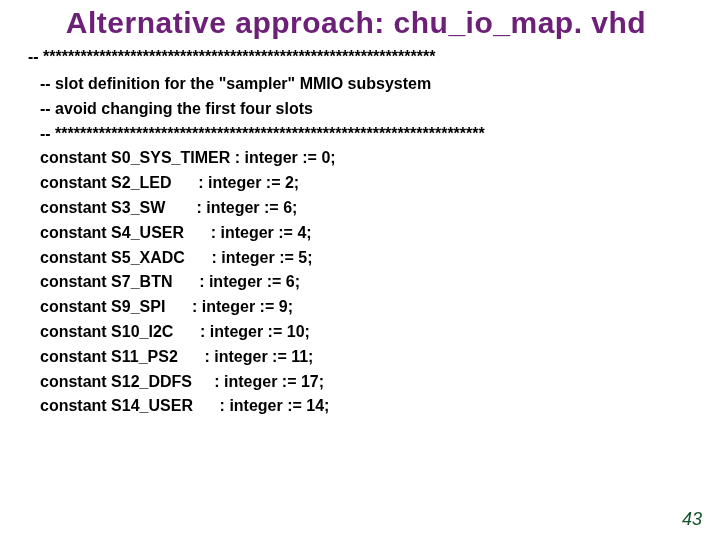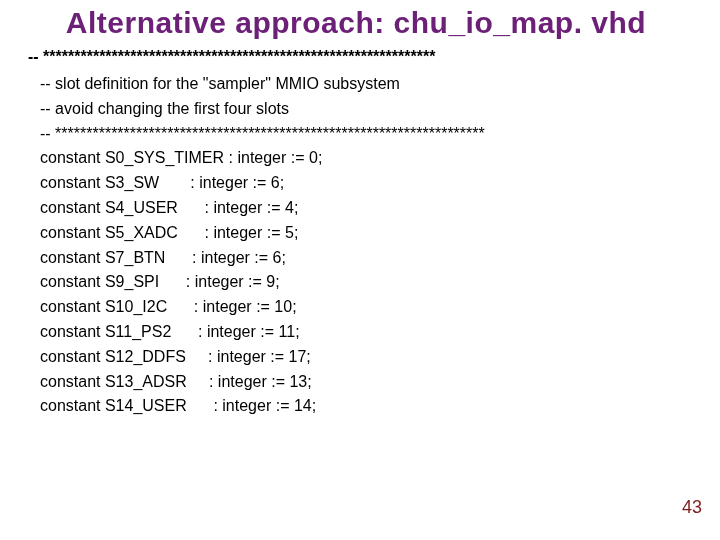--- a/index.html
+++ b/index.html
@@ -37,55 +37,56 @@
     color: #000;
     white-space: pre;
   }
   .code-block {
     position: absolute;
     top: 72px;
     left: 40px;
     right: 40px;
     font-size: 16px;
     line-height: 1.55;
-    font-weight: normal;
+    font-weight: bold;
     color: #000;
   }
   .code-line {
     white-space: pre;
   }
   .page-num {
     position: absolute;
     right: 18px;
-    bottom: 22px;
+    bottom: 10px;
     font-size: 18px;
-    color: #7f1d1d;
+    color: #14532d;
+    font-style: italic;
   }
 </style>
 </head>
 <body>
 
 <div class="slide">
 
   <div class="title">Alternative approach: chu_io_map. vhd</div>
 
   <div class="rule-top">-- ***************************************************************</div>
 
   <div class="code-block">
     <div class="code-line">-- slot definition for the "sampler" MMIO subsystem</div>
     <div class="code-line">-- avoid changing the first four slots</div>
     <div class="code-line">-- *********************************************************************</div>
     <div class="code-line">constant S0_SYS_TIMER : integer := 0;</div>
+    <div class="code-line">constant S2_LED      : integer := 2;</div>
     <div class="code-line">constant S3_SW       : integer := 6;</div>
     <div class="code-line">constant S4_USER      : integer := 4;</div>
     <div class="code-line">constant S5_XADC      : integer := 5;</div>
     <div class="code-line">constant S7_BTN      : integer := 6;</div>
     <div class="code-line">constant S9_SPI      : integer := 9;</div>
     <div class="code-line">constant S10_I2C      : integer := 10;</div>
     <div class="code-line">constant S11_PS2      : integer := 11;</div>
     <div class="code-line">constant S12_DDFS     : integer := 17;</div>
-    <div class="code-line">constant S13_ADSR     : integer := 13;</div>
     <div class="code-line">constant S14_USER      : integer := 14;</div>
   </div>
 
   <div class="page-num">43</div>
 
 </div>
 
 </body></html>

